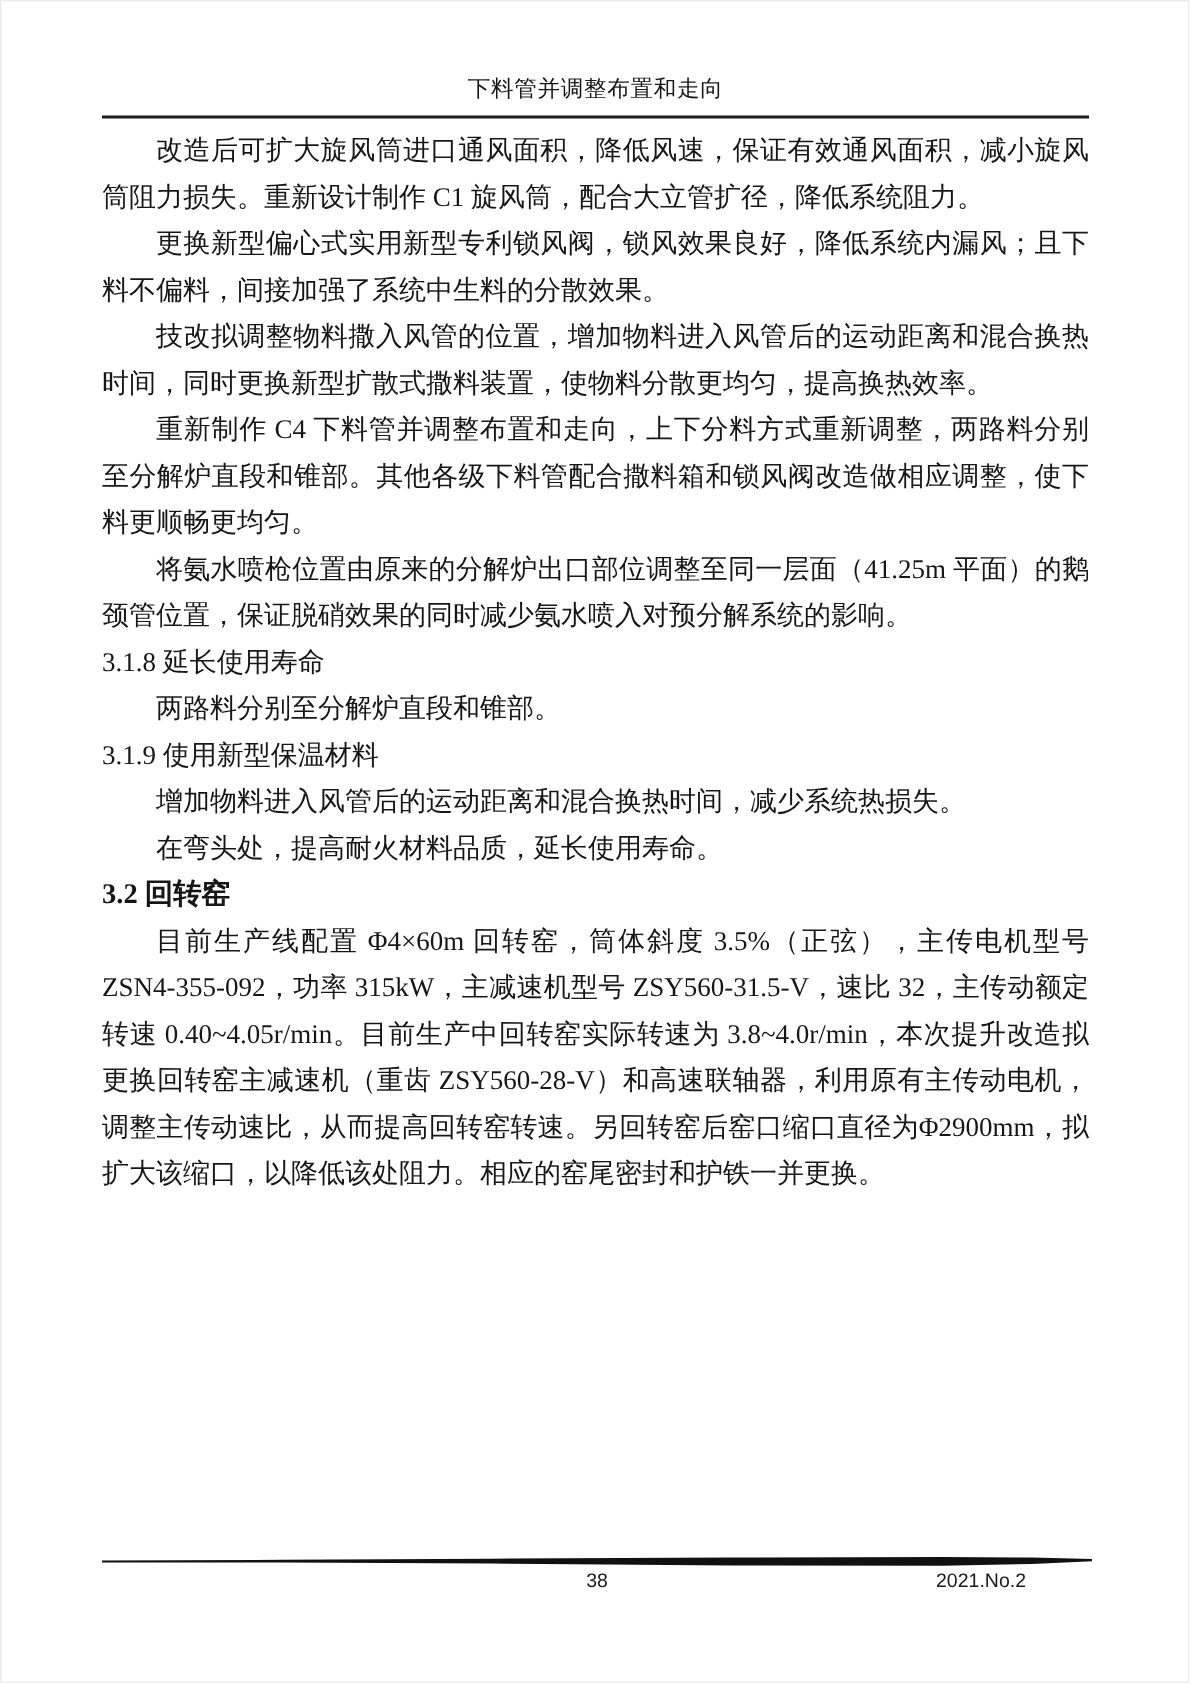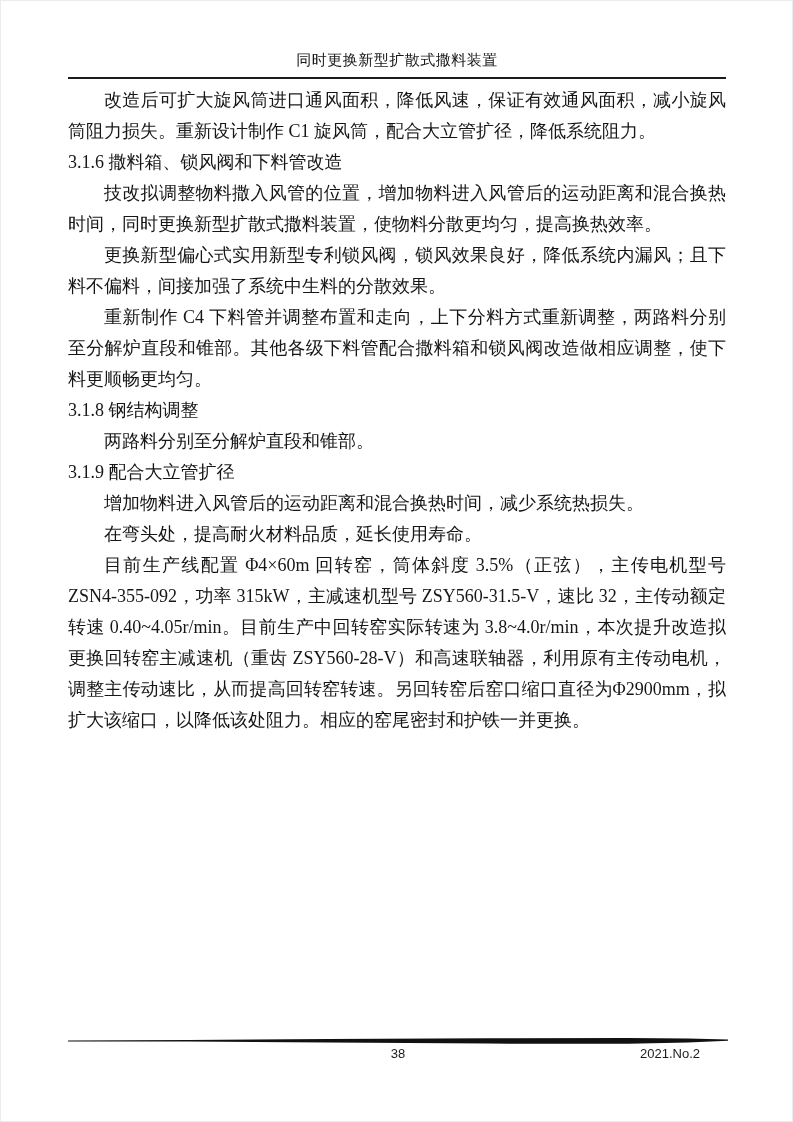--- a/index.html
+++ b/index.html
@@ -49,42 +49,43 @@
   .footer-text {
     position: absolute;
     left: 67px;
     top: 1045px;
     width: 660px;
     font-family: "Liberation Sans", sans-serif;
     font-size: 13px;
     color: #1b1b1b;
   }
   .footer-page { text-align: center; }
-  .footer-issue { position: absolute; top: 0; right: 28px; text-align: right; }
+  .footer-issue { position: absolute; top: 0; right: 44px; text-align: right; }
 </style>
 </head>
 <body>
 
 <div class="page">
 
   <div class="header">
-    <div class="header-title">同时更换新型扩散式撒料装置</div>
+    <div class="header-title">下料管并调整布置和走向</div>
   </div>
 
   <div class="content">
       <p>改造后可扩大旋风筒进口通风面积，降低风速，保证有效通风面积，减小旋风筒阻力损失。重新设计制作 C1 旋风筒，配合大立管扩径，降低系统阻力。</p>
-      <div class="h3">3.1.6 撒料箱、锁风阀和下料管改造</div>
+      <p>更换新型偏心式实用新型专利锁风阀，锁风效果良好，降低系统内漏风；且下料不偏料，间接加强了系统中生料的分散效果。</p>
       <p>技改拟调整物料撒入风管的位置，增加物料进入风管后的运动距离和混合换热时间，同时更换新型扩散式撒料装置，使物料分散更均匀，提高换热效率。</p>
-      <p>更换新型偏心式实用新型专利锁风阀，锁风效果良好，降低系统内漏风；且下料不偏料，间接加强了系统中生料的分散效果。</p>
       <p>重新制作 C4 下料管并调整布置和走向，上下分料方式重新调整，两路料分别至分解炉直段和锥部。其他各级下料管配合撒料箱和锁风阀改造做相应调整，使下料更顺畅更均匀。</p>
-      <div class="h3">3.1.8 钢结构调整</div>
+      <p>将氨水喷枪位置由原来的分解炉出口部位调整至同一层面（41.25m 平面）的鹅颈管位置，保证脱硝效果的同时减少氨水喷入对预分解系统的影响。</p>
+      <div class="h3">3.1.8 延长使用寿命</div>
       <p>两路料分别至分解炉直段和锥部。</p>
-      <div class="h3">3.1.9 配合大立管扩径</div>
+      <div class="h3">3.1.9 使用新型保温材料</div>
       <p>增加物料进入风管后的运动距离和混合换热时间，减少系统热损失。</p>
       <p>在弯头处，提高耐火材料品质，延长使用寿命。</p>
+      <div class="h2">3.2 回转窑</div>
       <p>目前生产线配置 Φ4×60m 回转窑，筒体斜度 3.5%（正弦），主传电机型号ZSN4-355-092，功率 315kW，主减速机型号 ZSY560-31.5-V，速比 32，主传动额定转速 0.40~4.05r/min。目前生产中回转窑实际转速为 3.8~4.0r/min，本次提升改造拟更换回转窑主减速机（重齿 ZSY560-28-V）和高速联轴器，利用原有主传动电机，调整主传动速比，从而提高回转窑转速。另回转窑后窑口缩口直径为Φ2900mm，拟扩大该缩口，以降低该处阻力。相应的窑尾密封和护铁一并更换。</p>
     </div>
 
   <div class="footer-rule">
     <svg viewBox="0 0 660 8" preserveAspectRatio="none" aria-hidden="true">
       <polygon points="0,3.4 120,2.9 260,2.1 420,1.3 560,1.0 620,1.4 660,2.4 660,3.8 620,5.6 560,6.8 420,6.6 260,5.4 120,4.6 0,4.6" fill="#111111"></polygon>
     </svg>
   </div>
 
   <div class="footer-text">

